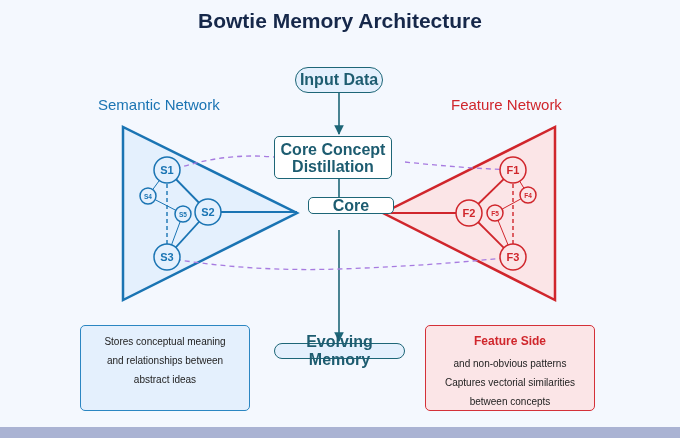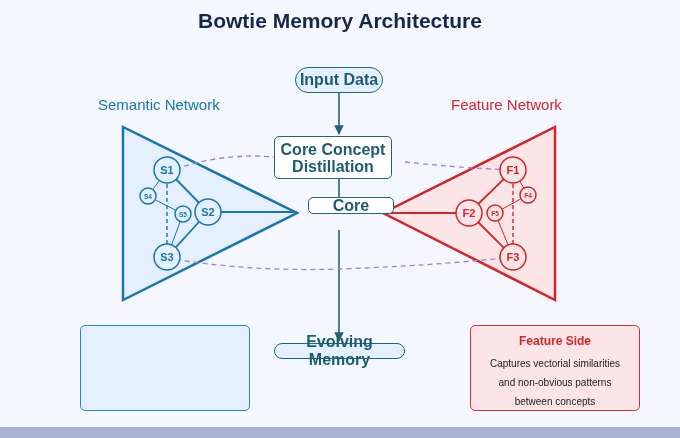--- a/index.html
+++ b/index.html
@@ -20,21 +20,21 @@
   .net-label {
     position:absolute; top:96px; font-size:15px; font-weight:normal;
   }
   .sem-label { left:98px; color:#1a74b3; }
   .feat-label { left:451px; color:#d0262c; }
   .info-box {
     position:absolute; top:325px; width:170px; height:86px;
     border-radius:5px; box-sizing:border-box; text-align:center;
   }
   .info-box.sem { left:80px; background:#e4f0fd; border:1.5px solid #2b86c2; }
-  .info-box.feat { left:425px; background:#fbe5e7; border:1.5px solid #d43038;margin-left:45px; }
+  .info-box.feat { left:425px; background:#fbe5e7; border:1.5px solid #d43038; }
   .info-title { font-size:12px; font-weight:bold; margin-top:8px; }
   .sem .info-title { color:#1a74b3; }
   .feat .info-title { color:#d0262c; }
   .info-desc { font-size:10px; color:#222; line-height:19px; margin-top:6px; padding:0 6px; }
   .flow-box {
     position:absolute; box-sizing:border-box; border:1.5px solid #1d6677;
     color:#1d5c70; font-weight:bold; font-size:16px; text-align:center;
     display:flex; align-items:center; justify-content:center;
   }
   .pill { border-radius:14px; background:#e4f0fd; }
@@ -128,21 +128,26 @@
   </span>
 </div>
 <div id="core" class="flow-box rect">
   <span>Core</span>
 </div>
 <div id="evolving" class="flow-box pill">
   <span>Evolving Memory</span>
 </div>
 
 <div class="info-box sem">
+  <div class="info-desc">
+    <div>Stores conceptual meaning</div>
+    <div>and relationships between</div>
+    <div>abstract ideas</div>
+  </div>
 </div>
 <div class="info-box feat">
   <div class="info-title">Feature Side</div>
   <div class="info-desc">
+    <div>and non-obvious patterns</div>
     <div>Captures vectorial similarities</div>
-    <div>and non-obvious patterns</div>
     <div>between concepts</div>
   </div>
 </div>
 
 </body></html>

